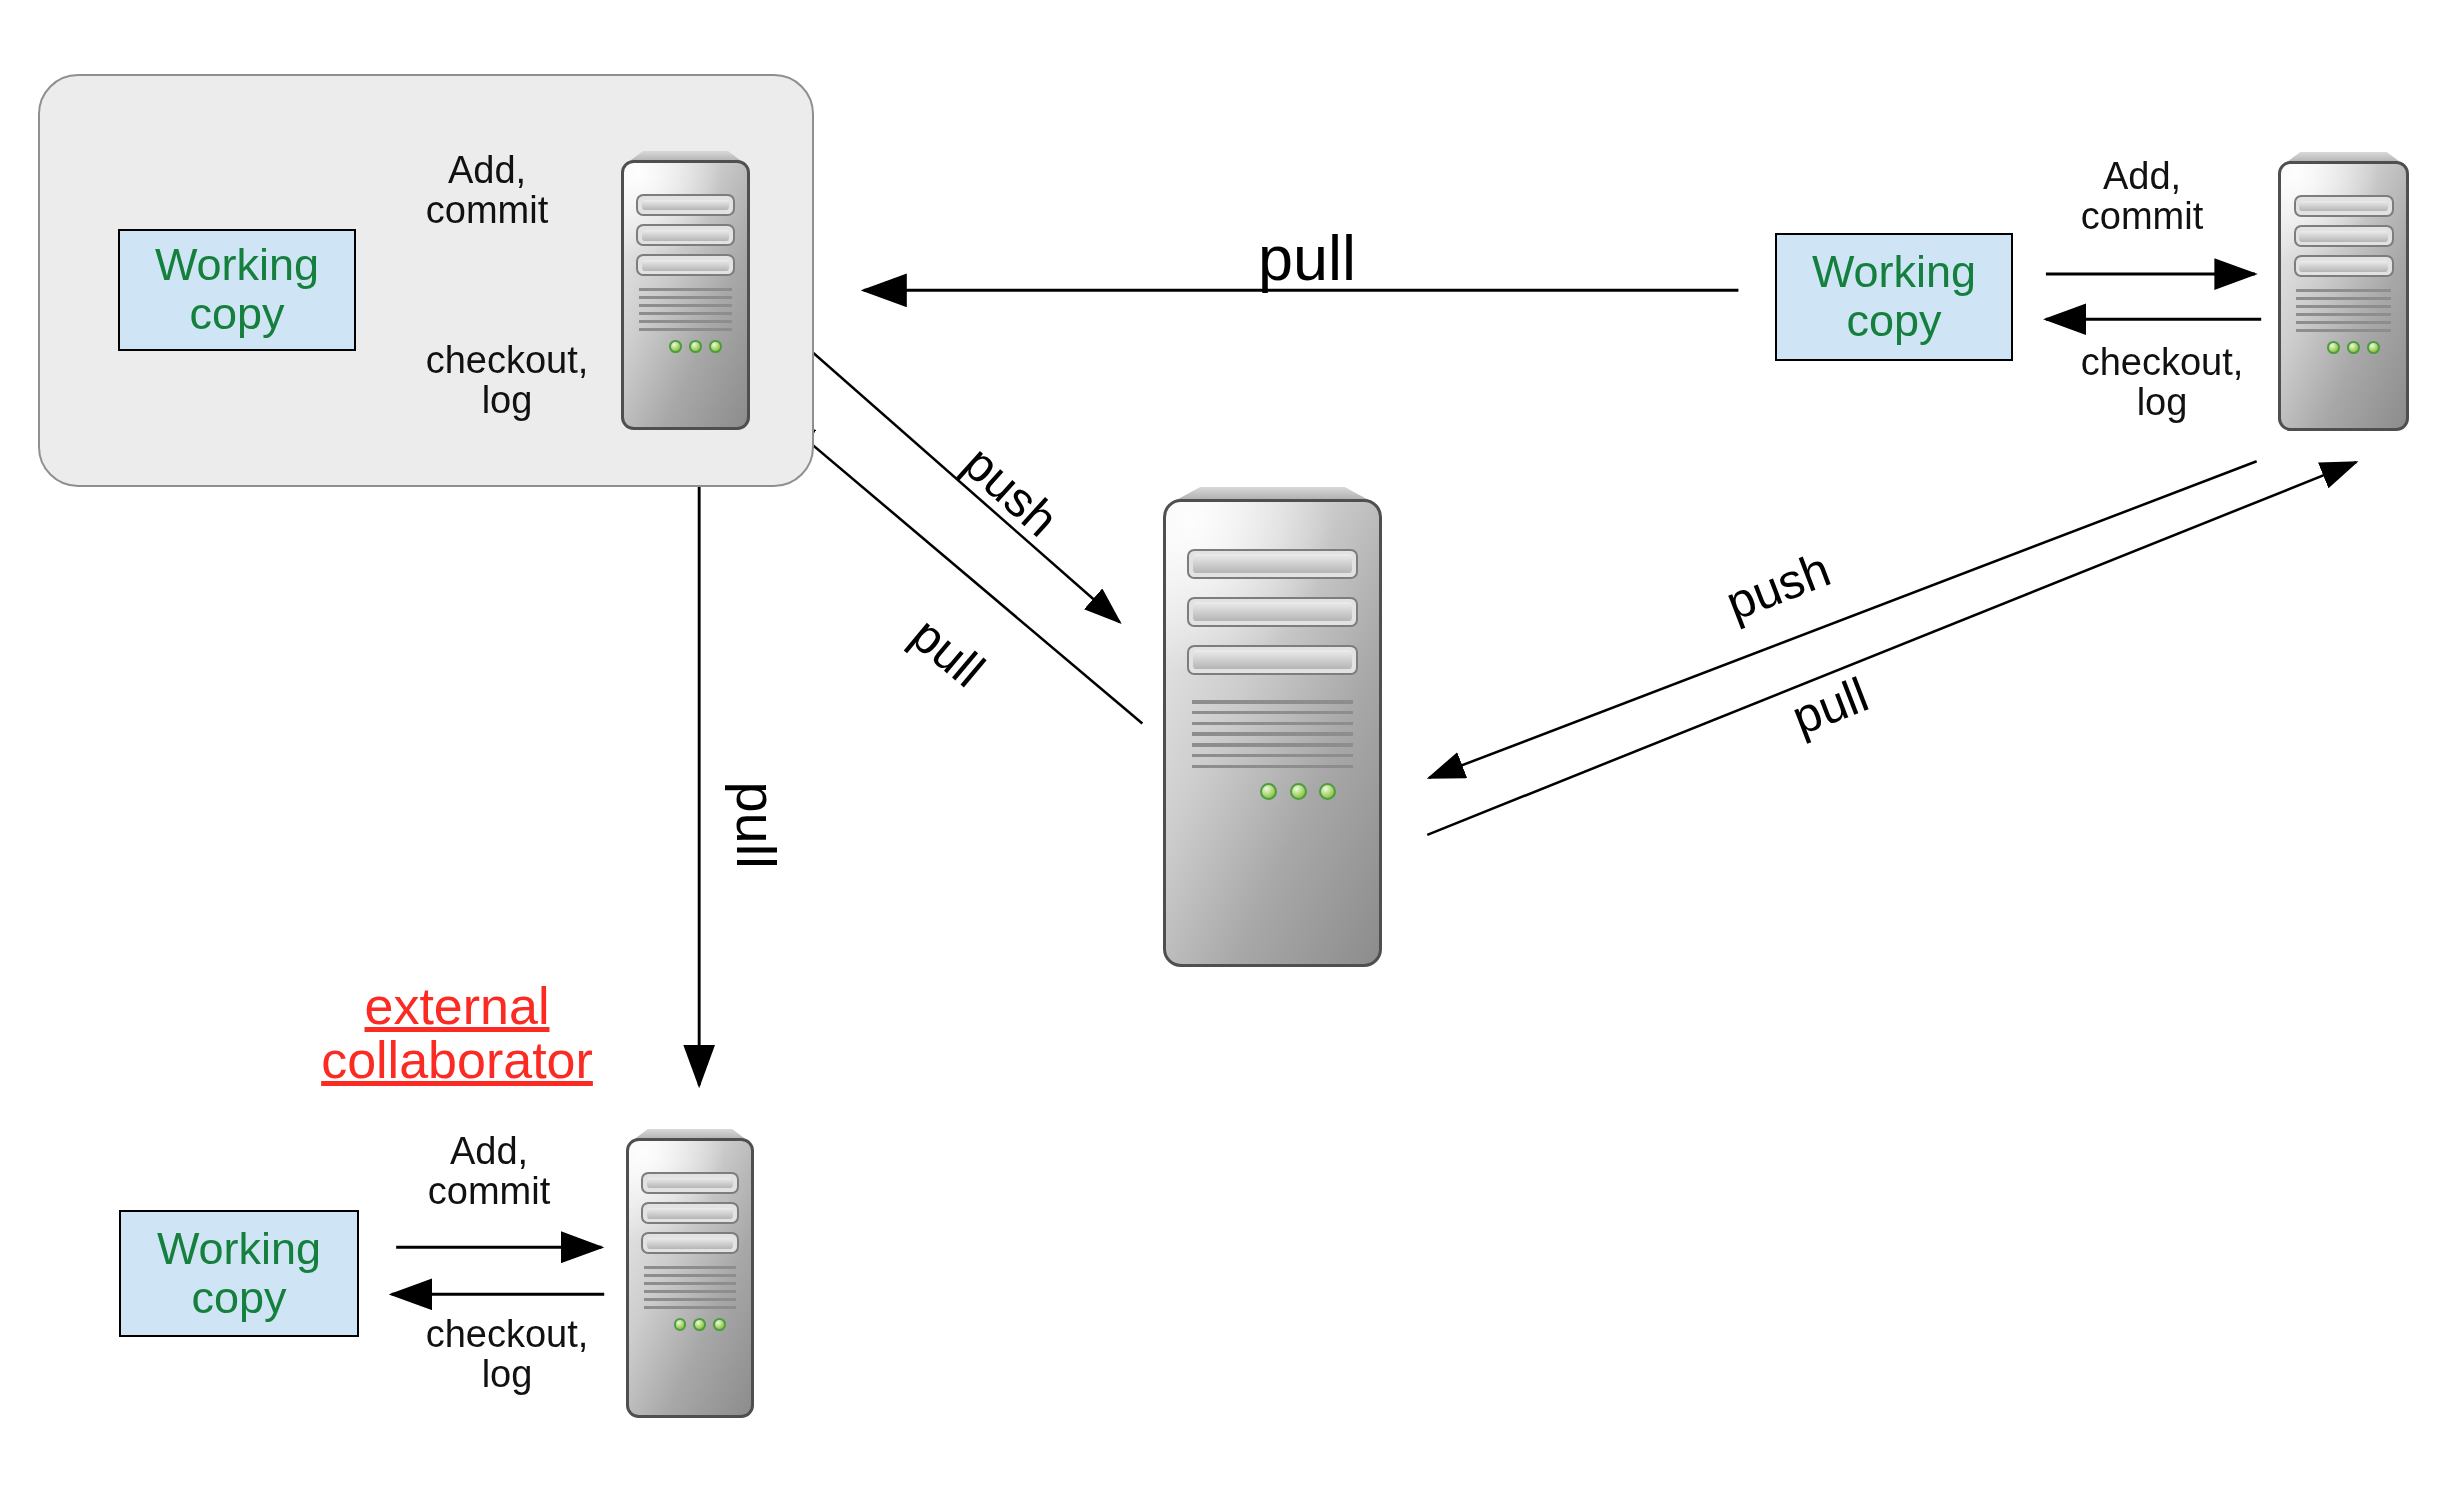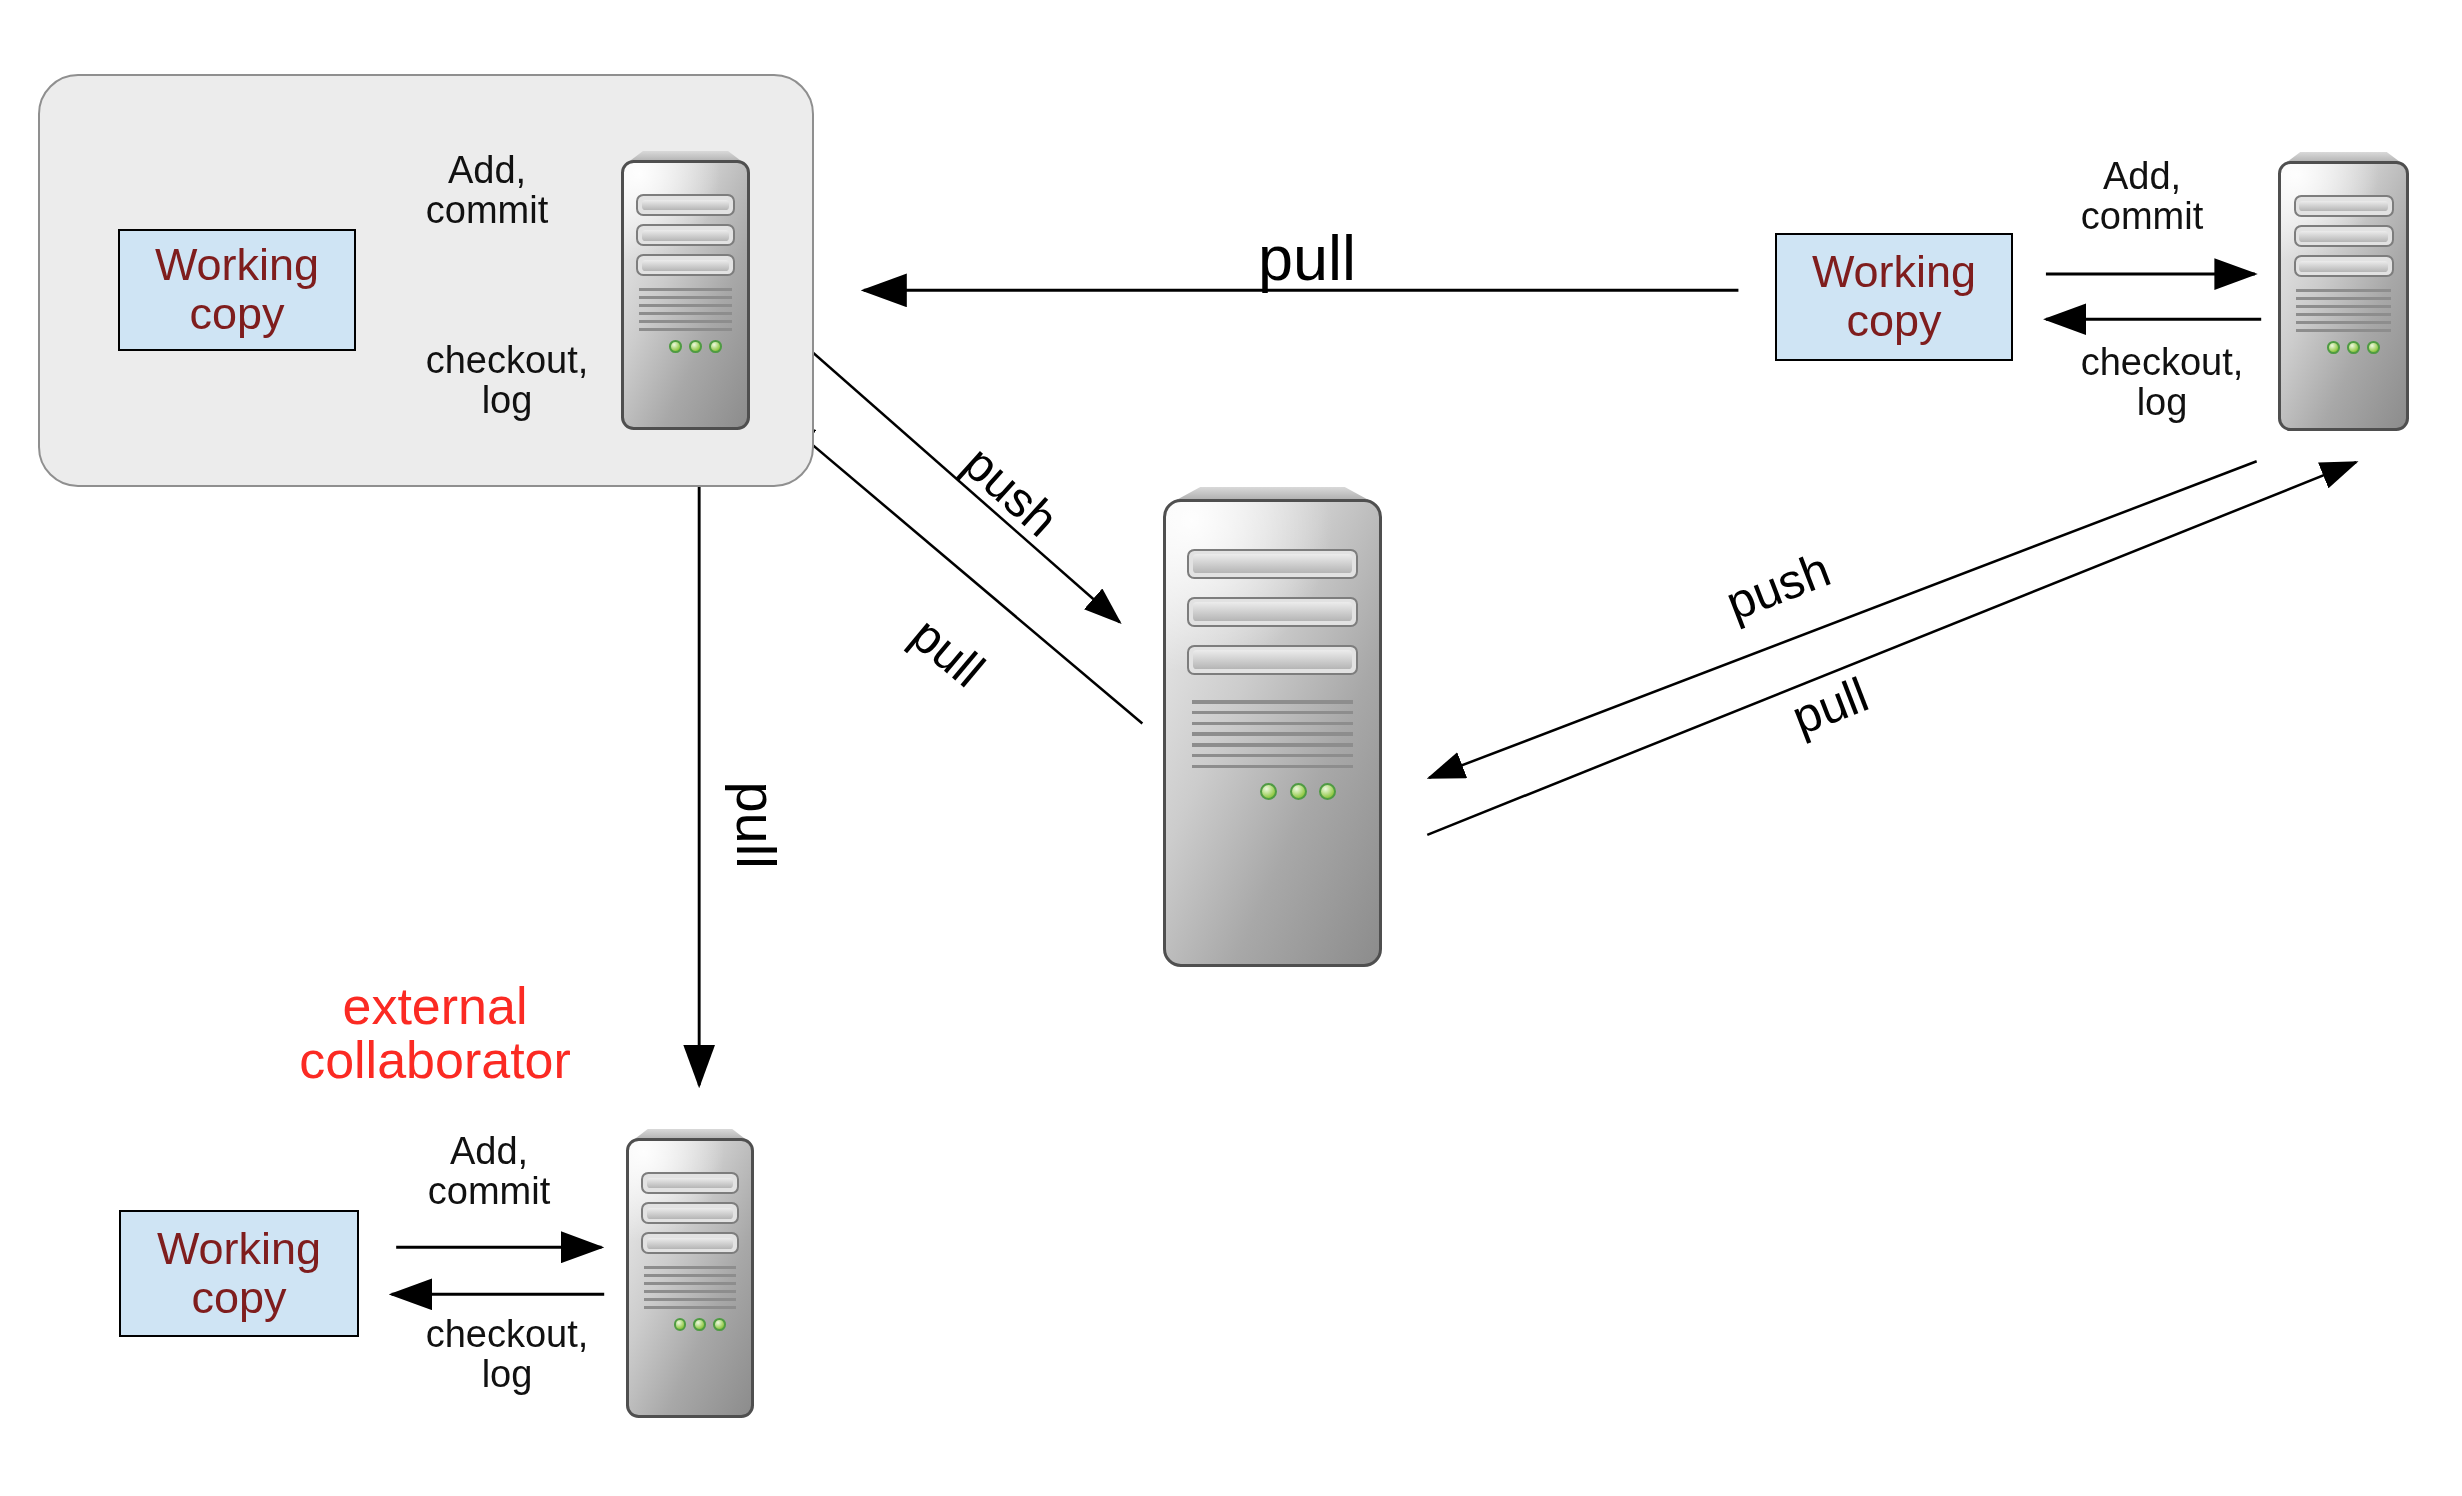--- a/index.html
+++ b/index.html
@@ -22,21 +22,21 @@
     box-sizing:border-box;
   }
   
   .wc{
     background:#cfe4f4;
     border:2.7px solid #000;
     box-sizing:border-box;
     display:flex;align-items:center;justify-content:center;
     text-align:center;
     font-size:45px;line-height:1.08;
-    color:#7f1d1d;
+    color:#15803d;
   }
   #wc-local{left:118px;top:229px;width:238px;height:122px;}
   #wc-member{left:1775px;top:233px;width:238px;height:128px;}
   #wc-collab{left:119px;top:1210px;width:240px;height:127px;}
   
   .action{
     font-size:38px;line-height:1.06;text-align:center;
     transform:translateX(-50%);
     color:#111;
   }
@@ -112,21 +112,21 @@
       <line x1="1922" y1="321" x2="955" y2="321" stroke="#000" stroke-width="3.4" marker-end="url(#ah)"></line>
       <line x1="773" y1="500" x2="773" y2="1200" stroke="#000" stroke-width="3.2" marker-end="url(#ah)"></line>
       <line x1="842" y1="340" x2="1238" y2="688" stroke="#000" stroke-width="2.8" marker-end="url(#ah)"></line>
       <line x1="1263" y1="800" x2="863" y2="462" stroke="#000" stroke-width="2.8" marker-end="url(#ah)"></line>
       <line x1="2495" y1="510" x2="1580" y2="860" stroke="#000" stroke-width="2.8" marker-end="url(#ah)"></line>
       <line x1="1578" y1="923" x2="2605" y2="511" stroke="#000" stroke-width="2.8" marker-end="url(#ah)"></line>
     </svg>
 
   <div class="abs cluster-box"></div>
 
-  <div class="abs red-label multiline" id="lbl-external-collab" style="left:435px;top:979px;">external
+  <div class="abs red-label multiline" id="lbl-external-collab" style="left:457px;top:979px;text-decoration:underline;">external
 collaborator</div>
 
   <div class="abs wc multiline" id="wc-local">Working
 copy</div>
   <div class="abs wc multiline" id="wc-member">Working
 copy</div>
   <div class="abs wc multiline" id="wc-collab">Working
 copy</div>
 
   <div class="abs action multiline" style="left:487px;top:150px;">Add,

